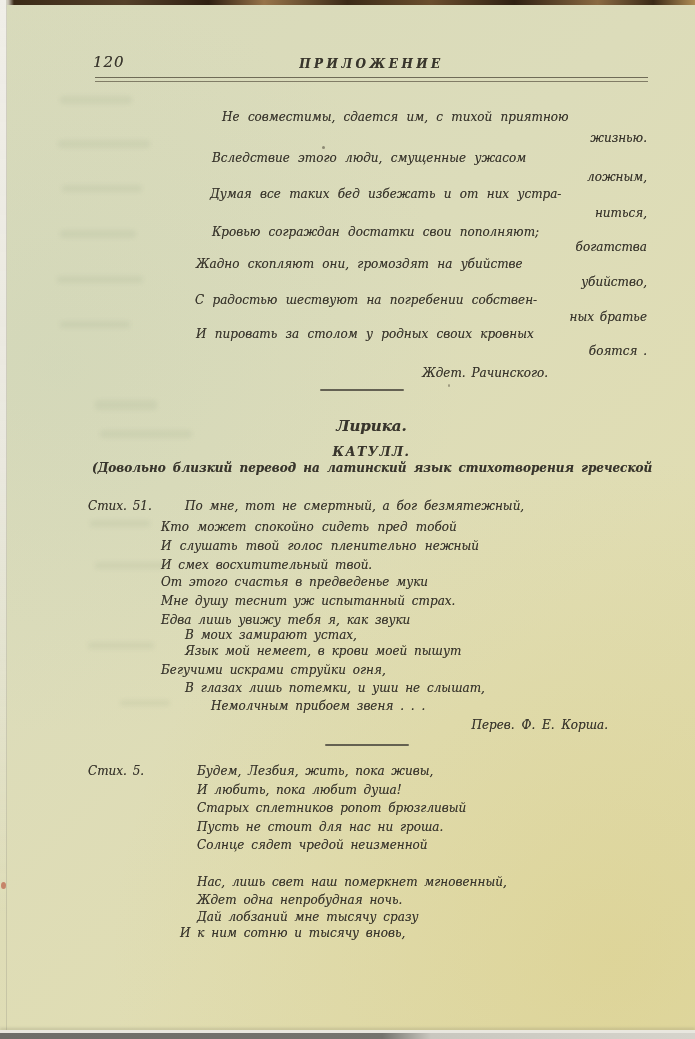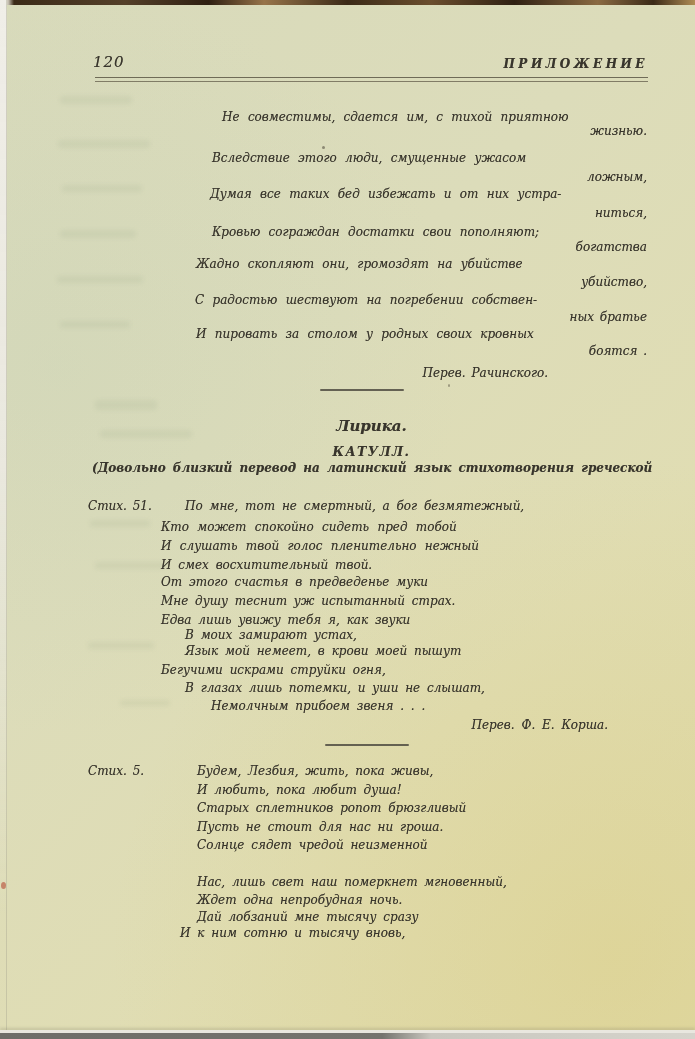--- a/index.html
+++ b/index.html
@@ -29,21 +29,21 @@
   .center{left:95px;width:553px;text-align:center;}
   .bold{font-weight:bold;}
   .rule-short{
     position:absolute;height:2px;background:#4f4b41;border-radius:1px;opacity:.85;
   }
   .rule-double{
     position:absolute;left:95px;width:553px;top:77px;height:3px;
     border-top:1.5px solid #55503f;border-bottom:1px solid #6b6552;opacity:.8;
   }
   .running-head{
-    font-size:12px;letter-spacing:3.5px;font-weight:bold;top:57px;text-align:right;
+    font-size:12px;letter-spacing:3.5px;font-weight:bold;top:57px;
   }
   .page-num{font-size:15px;letter-spacing:1px;}
   .note{
     position:absolute;left:92px;width:557px;top:461px;
     font-size:12px;font-weight:bold;word-spacing:3px;
     white-space:nowrap;text-align:justify;text-align-last:justify;
     text-shadow:0 0 0.6px rgba(56,51,41,0.5);
   }
   .edge-top{
     position:absolute;top:0;left:0;width:695px;height:5px;
@@ -93,34 +93,34 @@
 
   <div class="speck" style="left:322px;top:146px;width:3px;height:3px;background:rgba(74,69,56,0.55)"></div>
   <div class="speck" style="left:448px;top:384px;width:2px;height:3px;background:rgba(90,84,70,0.5)"></div>
   <div class="speck" style="left:1px;top:882px;width:5px;height:7px;background:rgba(184,84,63,0.65)"></div>
 
   <span class="t page-num" style="left:93px;top:55px">120</span>
   <span class="t running-head center">ПРИЛОЖЕНИЕ</span>
   <div class="rule-double"></div>
 
   <span class="t w4" style="left:222px;top:110px">Не совместимы, сдается им, с тихой приятною</span>
-  <span class="t hang" style="top:124px">жизнью.</span>
+  <span class="t hang" style="top:131px">жизнью.</span>
   <span class="t w4" style="left:212px;top:151px">Вследствие этого люди, смущенные ужасом</span>
   <span class="t hang" style="top:170px">ложным,</span>
   <span class="t w4" style="left:210px;top:187px">Думая все таких бед избежать и от них устра-</span>
   <span class="t hang" style="top:206px">ниться,</span>
   <span class="t w4" style="left:212px;top:225px">Кровью сограждан достатки свои пополняют;</span>
   <span class="t hang" style="top:240px">богатства</span>
   <span class="t w4" style="left:196px;top:257px">Жадно скопляют они, громоздят на убийстве</span>
   <span class="t hang" style="top:275px">убийство,</span>
   <span class="t w4" style="left:195px;top:293px">С радостью шествуют на погребении собствен-</span>
   <span class="t hang" style="top:310px">ных братье</span>
   <span class="t w4" style="left:196px;top:327px">И пировать за столом у родных своих кровных</span>
   <span class="t hang" style="top:344px">боятся .</span>
-  <span class="t" style="right:147px;left:auto;top:366px">Перев. Рачинского.</span>
+  <span class="t" style="right:147px;left:auto;top:366px">Ждет. Рачинского.</span>
 
   <div class="rule-short" style="left:320px;top:389px;width:84px"></div>
 
   <span class="t bold center" style="top:419px;font-size:15px">Лирика.</span>
   <span class="t bold center" style="top:444px;font-size:12.5px;letter-spacing:1.5px">КАТУЛЛ.</span>
   <span class="note">(Довольно близкий перевод на латинский язык стихотворения греческой</span>
 
   <span class="t" style="left:88px;top:499px">Стих. 51.</span>
   <span class="t w3" style="left:185px;top:499px">По мне, тот не смертный, а бог безмятежный,</span>
   <span class="t w4" style="left:161px;top:520px">Кто может спокойно сидеть пред тобой</span>

